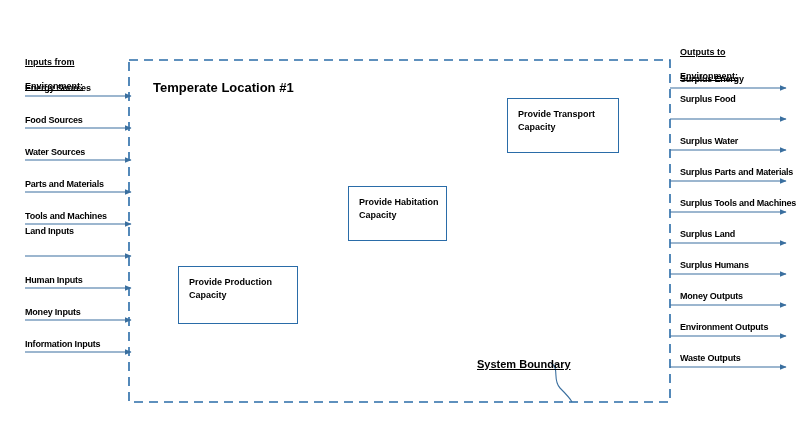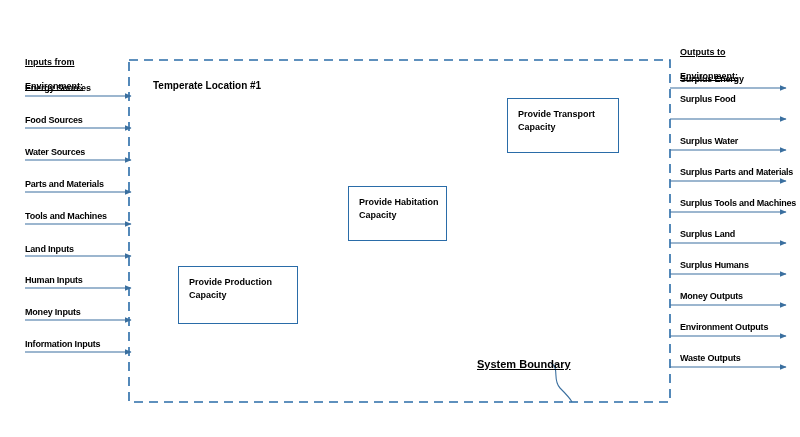--- a/index.html
+++ b/index.html
@@ -63,21 +63,21 @@
     font-weight: bold;
     color: #000000;
     line-height: 12.5px;
     padding: 9px 0 0 10px;
     white-space: pre-line;
   }
   #loc-label {
     position: absolute;
     left: 153px;
     top: 80px;
-    font-size: 10px;
+    font-size: 13px;
     font-weight: bold;
     color: #000000;
     white-space: nowrap;
   }
   #sysb-label {
     position: absolute;
     left: 477px;
     top: 358px;
     font-size: 11px;
     font-weight: bold;
@@ -137,21 +137,21 @@
       <line x1="670" y1="336" x2="786" y2="336" stroke="#3a6f9f" stroke-width="1.2" marker-end="url(#arrowhead)"></line>
       <line x1="670" y1="367" x2="786" y2="367" stroke="#3a6f9f" stroke-width="1.2" marker-end="url(#arrowhead)"></line>
     </g>
   </svg>
 
   <div class="lbl" style="left:25px; top:83px;">Energy Sources</div>
   <div class="lbl" style="left:25px; top:115px;">Food Sources</div>
   <div class="lbl" style="left:25px; top:147px;">Water Sources</div>
   <div class="lbl" style="left:25px; top:179px;">Parts and Materials</div>
   <div class="lbl" style="left:25px; top:211px;">Tools and Machines</div>
-  <div class="lbl" style="left:25px; top:244px;">Land Inputs</div>
+  <div class="lbl" style="left:25px; top:226px;">Land Inputs</div>
   <div class="lbl" style="left:25px; top:275px;">Human Inputs</div>
   <div class="lbl" style="left:25px; top:307px;">Money Inputs</div>
   <div class="lbl" style="left:25px; top:339px;">Information Inputs</div>
 
   <div class="lbl" style="left:680px; top:74px;">Surplus Energy</div>
   <div class="lbl" style="left:680px; top:94px;">Surplus Food</div>
   <div class="lbl" style="left:680px; top:136px;">Surplus Water</div>
   <div class="lbl" style="left:680px; top:167px;">Surplus Parts and Materials</div>
   <div class="lbl" style="left:680px; top:198px;">Surplus Tools and Machines</div>
   <div class="lbl" style="left:680px; top:229px;">Surplus Land</div>

